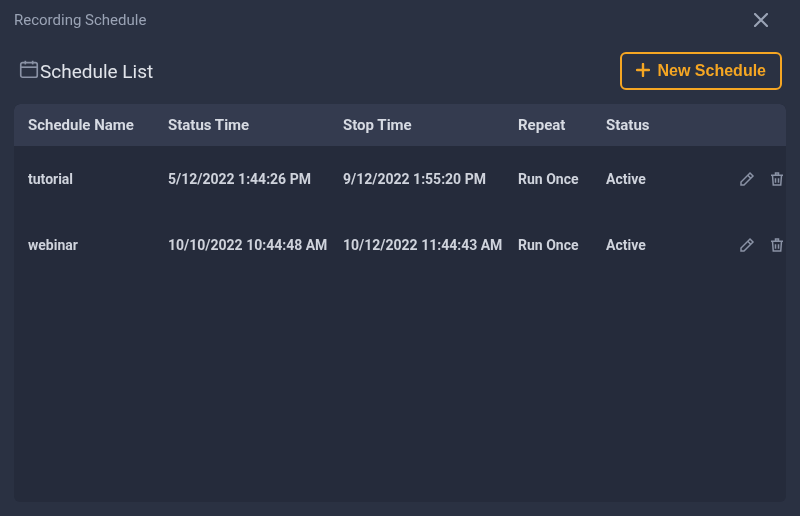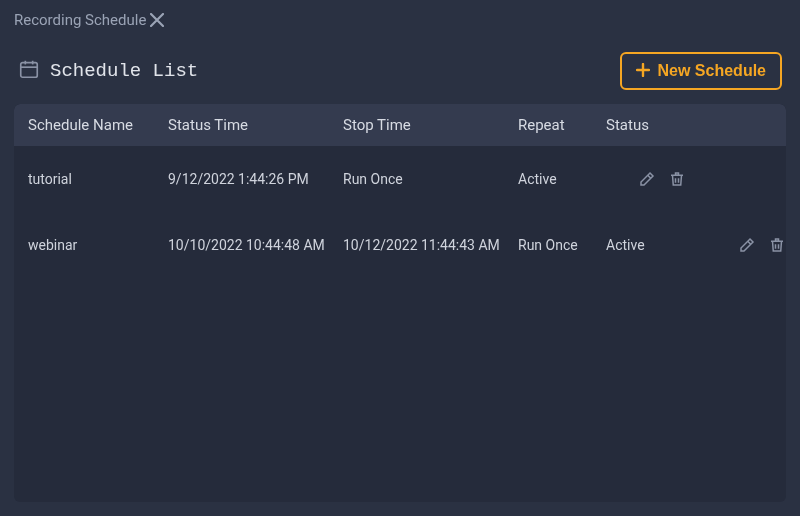--- a/index.html
+++ b/index.html
@@ -13,20 +13,21 @@
     }
     .window {
       width: 100%;
       height: 100%;
       display: flex;
       flex-direction: column;
     }
     .titlebar {
       display: flex;
       align-items: center;
+      justify-content: space-between;
       padding: 8px 28px 10px 14px;
       font-size: 15px;
       color: #9aa3b5;
     }
     .close-btn {
       color: #9aa3b5;
       font-size: 20px;
       cursor: pointer;
       line-height: 1;
       padding: 2px 4px;
@@ -39,22 +40,20 @@
     }
     .toolbar {
       display: flex;
       align-items: center;
       justify-content: space-between;
       padding: 6px 4px 14px 4px;
     }
     .toolbar-left {
       display: flex;
       align-items: center;
-      gap: 10px;
-      font-family: Liberation Mono, monospace;
     }
     .section-title {
       font-size: 19px;
       color: #e1e4ea;
       font-weight: 400;
     }
     .calendar-icon { color: #8a92a5; }
     .new-btn {
       display: inline-flex;
       align-items: center;
@@ -69,20 +68,21 @@
       cursor: pointer;
     }
     .plus-icon { font-size: 16px; line-height: 1; }
     .table-wrap {
       background: #252b3b;
       border-radius: 6px;
       flex: 1;
       overflow: hidden;
       display: flex;
       flex-direction: column;
+      font-weight: bold;
     }
     .thead {
       display: grid;
       grid-template-columns: 140px 175px 175px 88px 80px 100px;
       background: #343b4f;
       padding: 12px 14px;
       font-size: 15px;
       color: #d7dbe3;
       border-top-left-radius: 6px;
       border-top-right-radius: 6px;
@@ -153,21 +153,22 @@
         <div>Status Time</div>
         <div>Stop Time</div>
         <div>Repeat</div>
         <div>Status</div>
         <div></div>
       </div>
       <div class="tbody">
 
         <div class="trow">
           <div>tutorial</div>
-          <div>9/12/2022 1:44:26 PM</div>
+          <div>5/12/2022 1:44:26 PM</div>
+          <div>9/12/2022 1:55:20 PM</div>
           <div>Run Once</div>
           <div>Active</div>
           <div class="actions">
             <span class="icon-btn">
               <svg width="18" height="18" viewBox="0 0 24 24" fill="none" stroke="currentColor" stroke-width="2">
                   <path d="M4 20h4L20 8l-4-4L4 16v4z"></path>
                   <path d="M13 7l4 4"></path>
                 </svg>
             </span>
             <span class="icon-btn">

